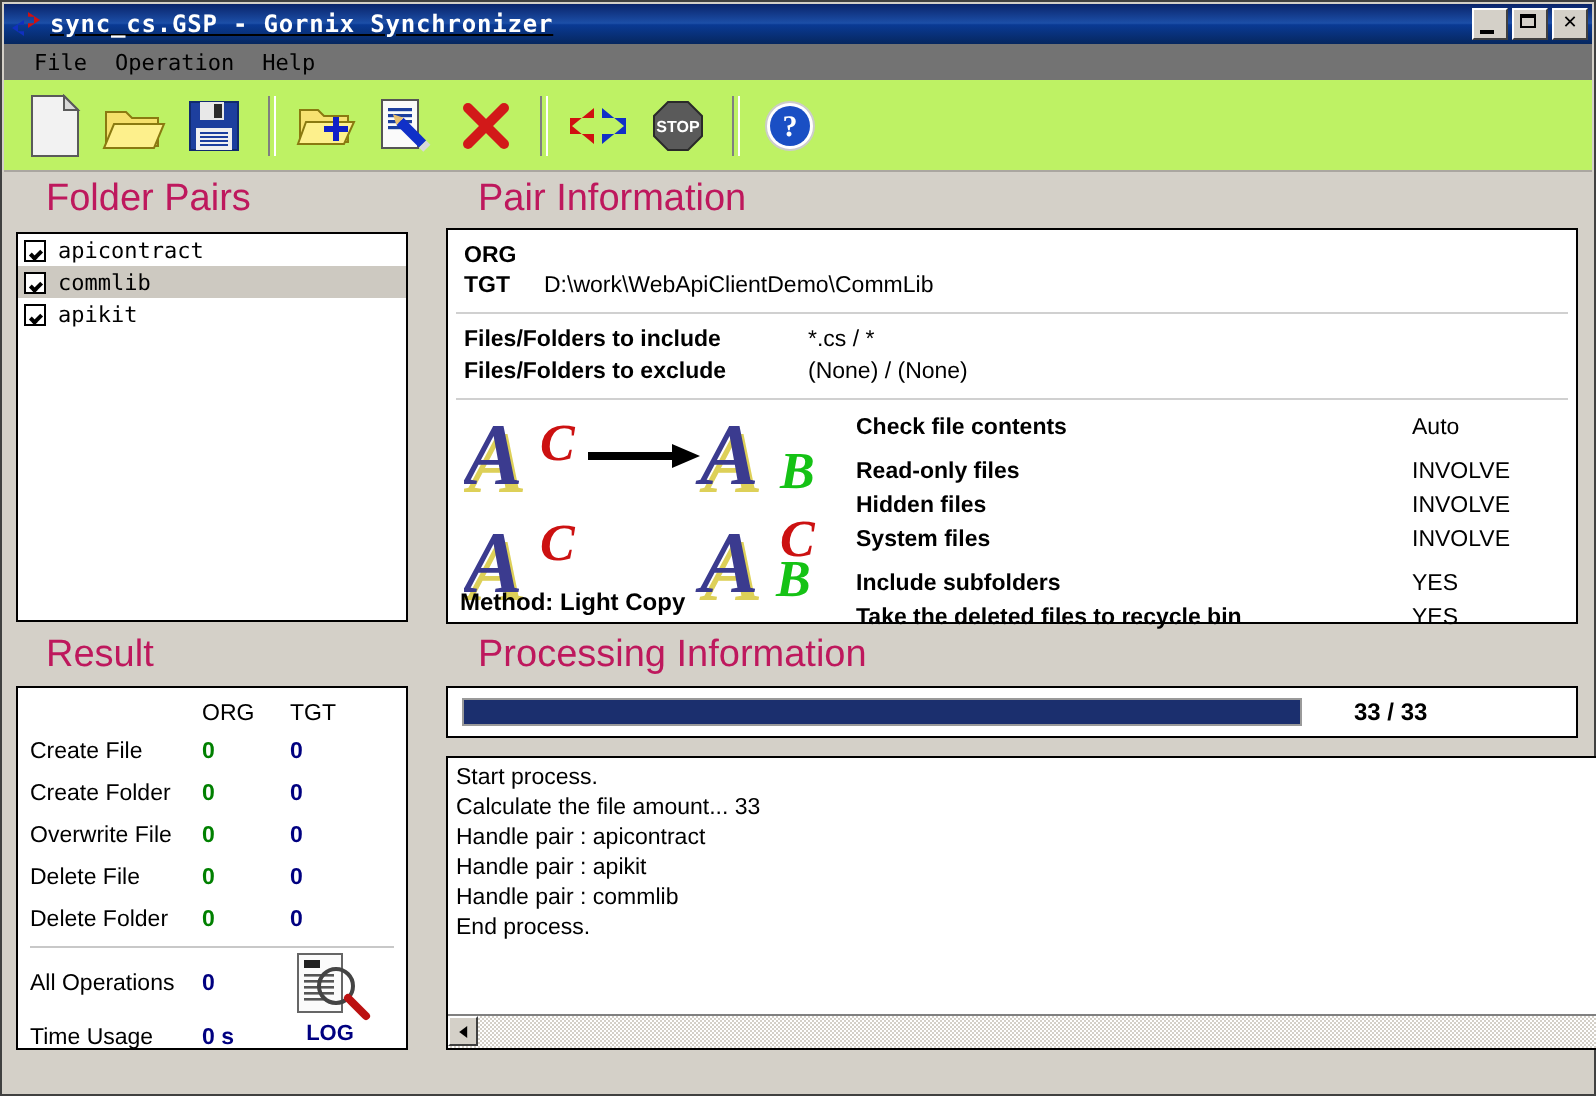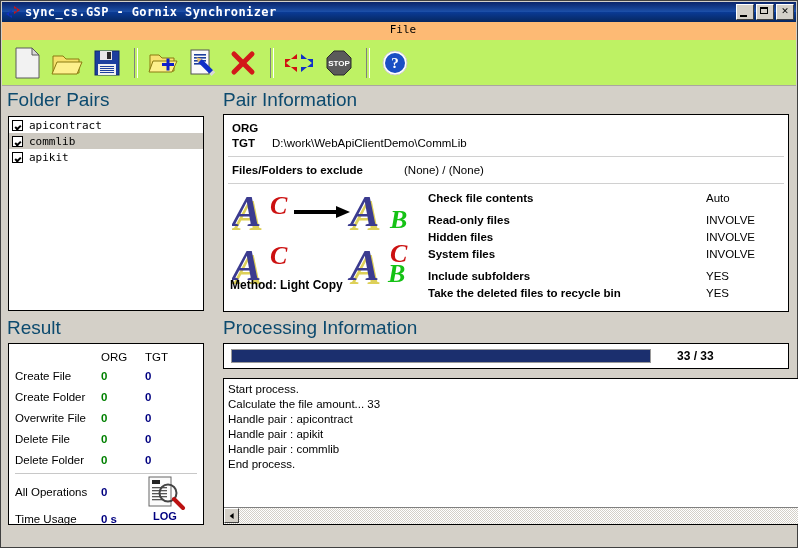--- a/index.html
+++ b/index.html
@@ -4,50 +4,50 @@
 <style>
   html,body{margin:0;padding:0;background:#fff;}
   body{width:798px;height:548px;overflow:hidden;font-family:"Liberation Sans",sans-serif;}
 
   .window{position:absolute;left:0;top:0;width:798px;height:548px;
           background:#d4d0c8;border:1px solid #404040;box-sizing:border-box;}
 
   
   .titlebar{position:absolute;left:1px;top:1px;width:794px;height:20px;
             background:linear-gradient(to bottom,#0a246a 0%,#1c4fa8 48%,#0a3a94 52%,#06275f 100%);
-            display:flex;align-items:center;}
+            display:flex;align-items:center;text-decoration:underline;}
   .title-icon{width:16px;height:14px;margin:0 4px 0 3px;position:relative;flex:none;}
   .title-text{color:#fff;font-family:"DejaVu Sans Mono",monospace;font-size:12px;font-weight:bold;
               letter-spacing:0.4px;white-space:nowrap;}
   .win-btns{position:absolute;right:2px;top:2px;display:flex;gap:2px;}
   .win-btn{width:16px;height:14px;background:#d4d0c8;border:1px solid;
            border-color:#fff #404040 #404040 #fff;position:relative;}
   .win-btn span{position:absolute;color:#000;font-size:9px;line-height:12px;width:100%;
                 text-align:center;font-family:"Liberation Sans",sans-serif;}
   .wb-min::after{content:"";position:absolute;left:3px;bottom:2px;width:7px;height:2px;background:#000;}
   .wb-max::after{content:"";position:absolute;left:3px;top:2px;width:8px;height:7px;
                  border:1px solid #000;border-top-width:2px;box-sizing:border-box;}
 
   
-  .menubar{position:absolute;left:1px;top:21px;width:794px;height:18px;background:#fdba74;
-           display:flex;align-items:center;padding-left:8px;box-sizing:border-box;flex-direction:column;}
+  .menubar{position:absolute;left:1px;top:21px;width:794px;height:18px;background:#737373;
+           display:flex;align-items:center;padding-left:8px;box-sizing:border-box;}
   .menu-item{font-family:"DejaVu Sans Mono",monospace;font-size:11px;color:#000;
              padding:1px 7px;cursor:default;}
 
   
   .toolbar{position:absolute;left:1px;top:39px;width:794px;height:46px;background:#bef264;
            display:flex;align-items:center;padding-left:6px;box-sizing:border-box;
            border-bottom:1px solid #aaa6a0;}
   .tb-btn{width:38px;height:38px;margin-right:2px;position:relative;display:flex;
           align-items:center;justify-content:center;}
   .tb-sep{width:2px;height:30px;margin:0 6px;border-left:1px solid #808080;border-right:1px solid #fff;}
 
   
-  .sec-title{position:absolute;font-size:19px;color:#0c4a6e;font-family:"Liberation Sans",sans-serif;
-             letter-spacing:0px;}
+  .sec-title{position:absolute;font-size:19px;color:#be185d;font-family:"Liberation Sans",sans-serif;
+             letter-spacing:0px;margin-left:16px;}
 
   
   .fp-box{position:absolute;left:7px;top:115px;width:196px;height:195px;background:#fff;
           border:1px solid #000;box-sizing:border-box;overflow:hidden;}
   .fp-row{height:16px;display:flex;align-items:center;padding-left:3px;
           font-family:"DejaVu Sans Mono",monospace;font-size:11px;color:#000;}
   .fp-row.sel{background:#cdc9c1;}
   .cb{width:11px;height:11px;border:1px solid #000;background:#fff;margin-right:6px;
       position:relative;flex:none;box-sizing:border-box;}
   .cb::after{content:"";position:absolute;left:2px;top:4px;width:4px;height:2px;
@@ -270,20 +270,24 @@
       <div class="pi-prow">
         <span class="pi-key">TGT</span>
         <span class="pi-val">D:\work\WebApiClientDemo\CommLib</span>
       </div>
     </div>
 
     <div class="pi-hr"></div>
 
     <div class="pi-filters">
       <div class="pi-frow">
+        <span class="pi-flab">Files/Folders to include</span>
+        <span class="pi-fval">*.cs / *</span>
+      </div>
+      <div class="pi-frow">
         <span class="pi-flab">Files/Folders to exclude</span>
         <span class="pi-fval">(None) / (None)</span>
       </div>
     </div>
 
     <div class="pi-hr"></div>
 
     <div class="pi-lower">
       <span class="meth-art">
         <svg width="190" height="104" viewBox="0 0 190 104">

